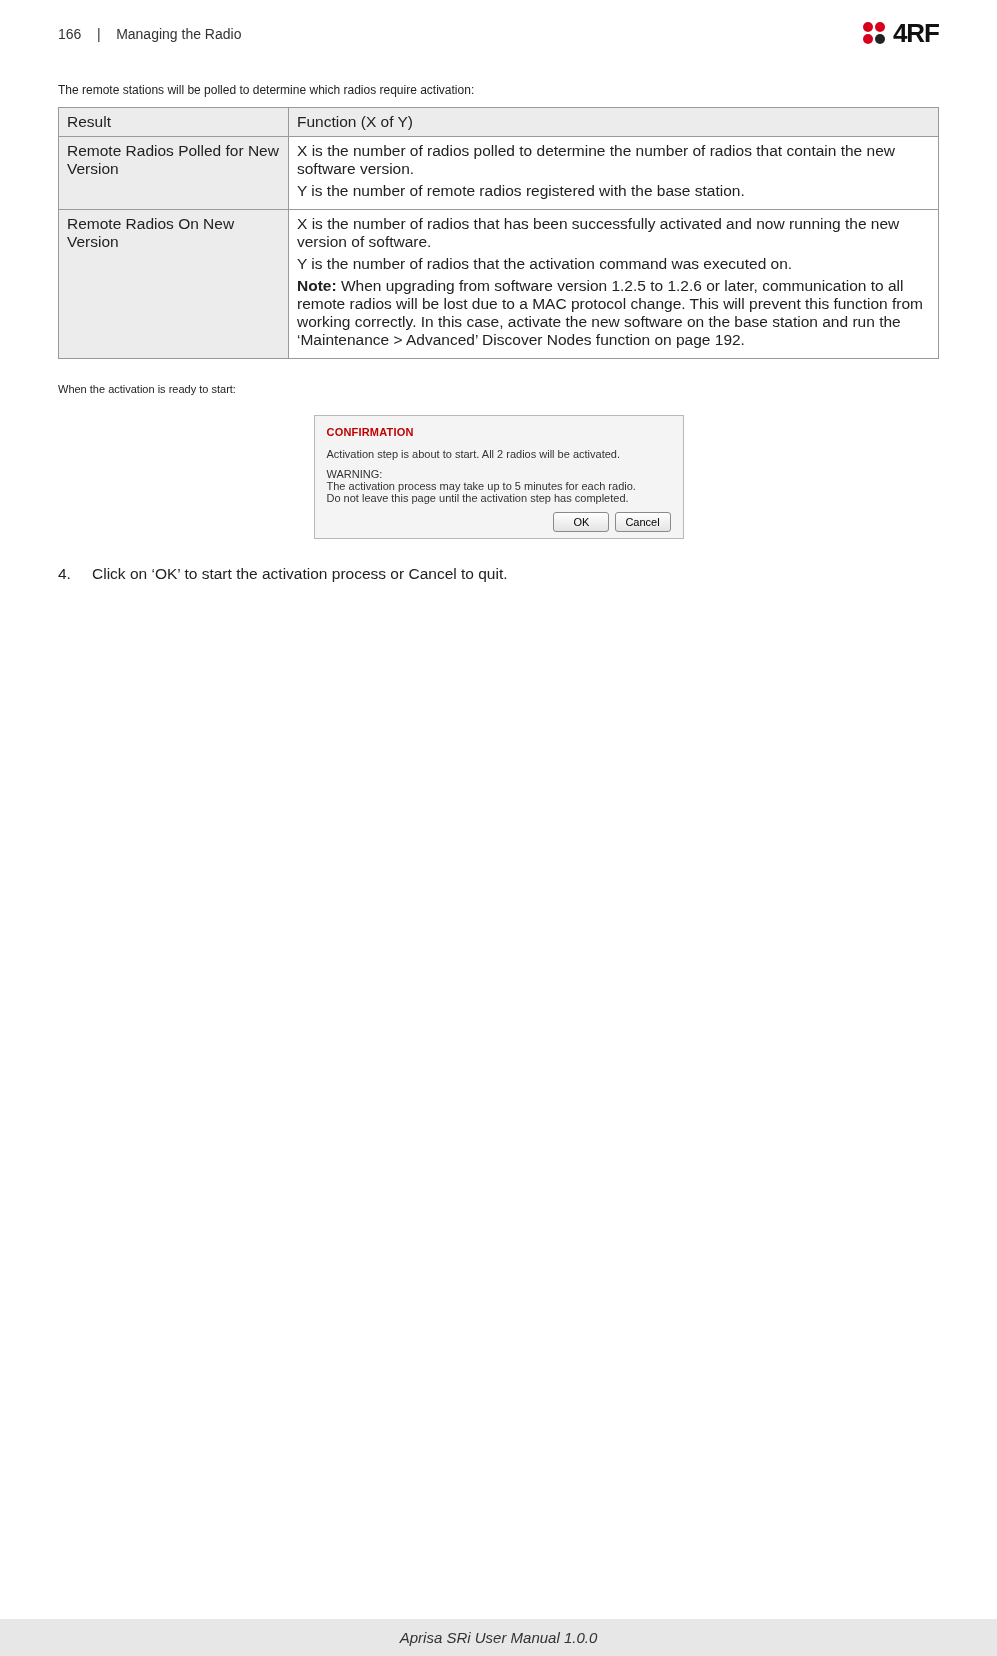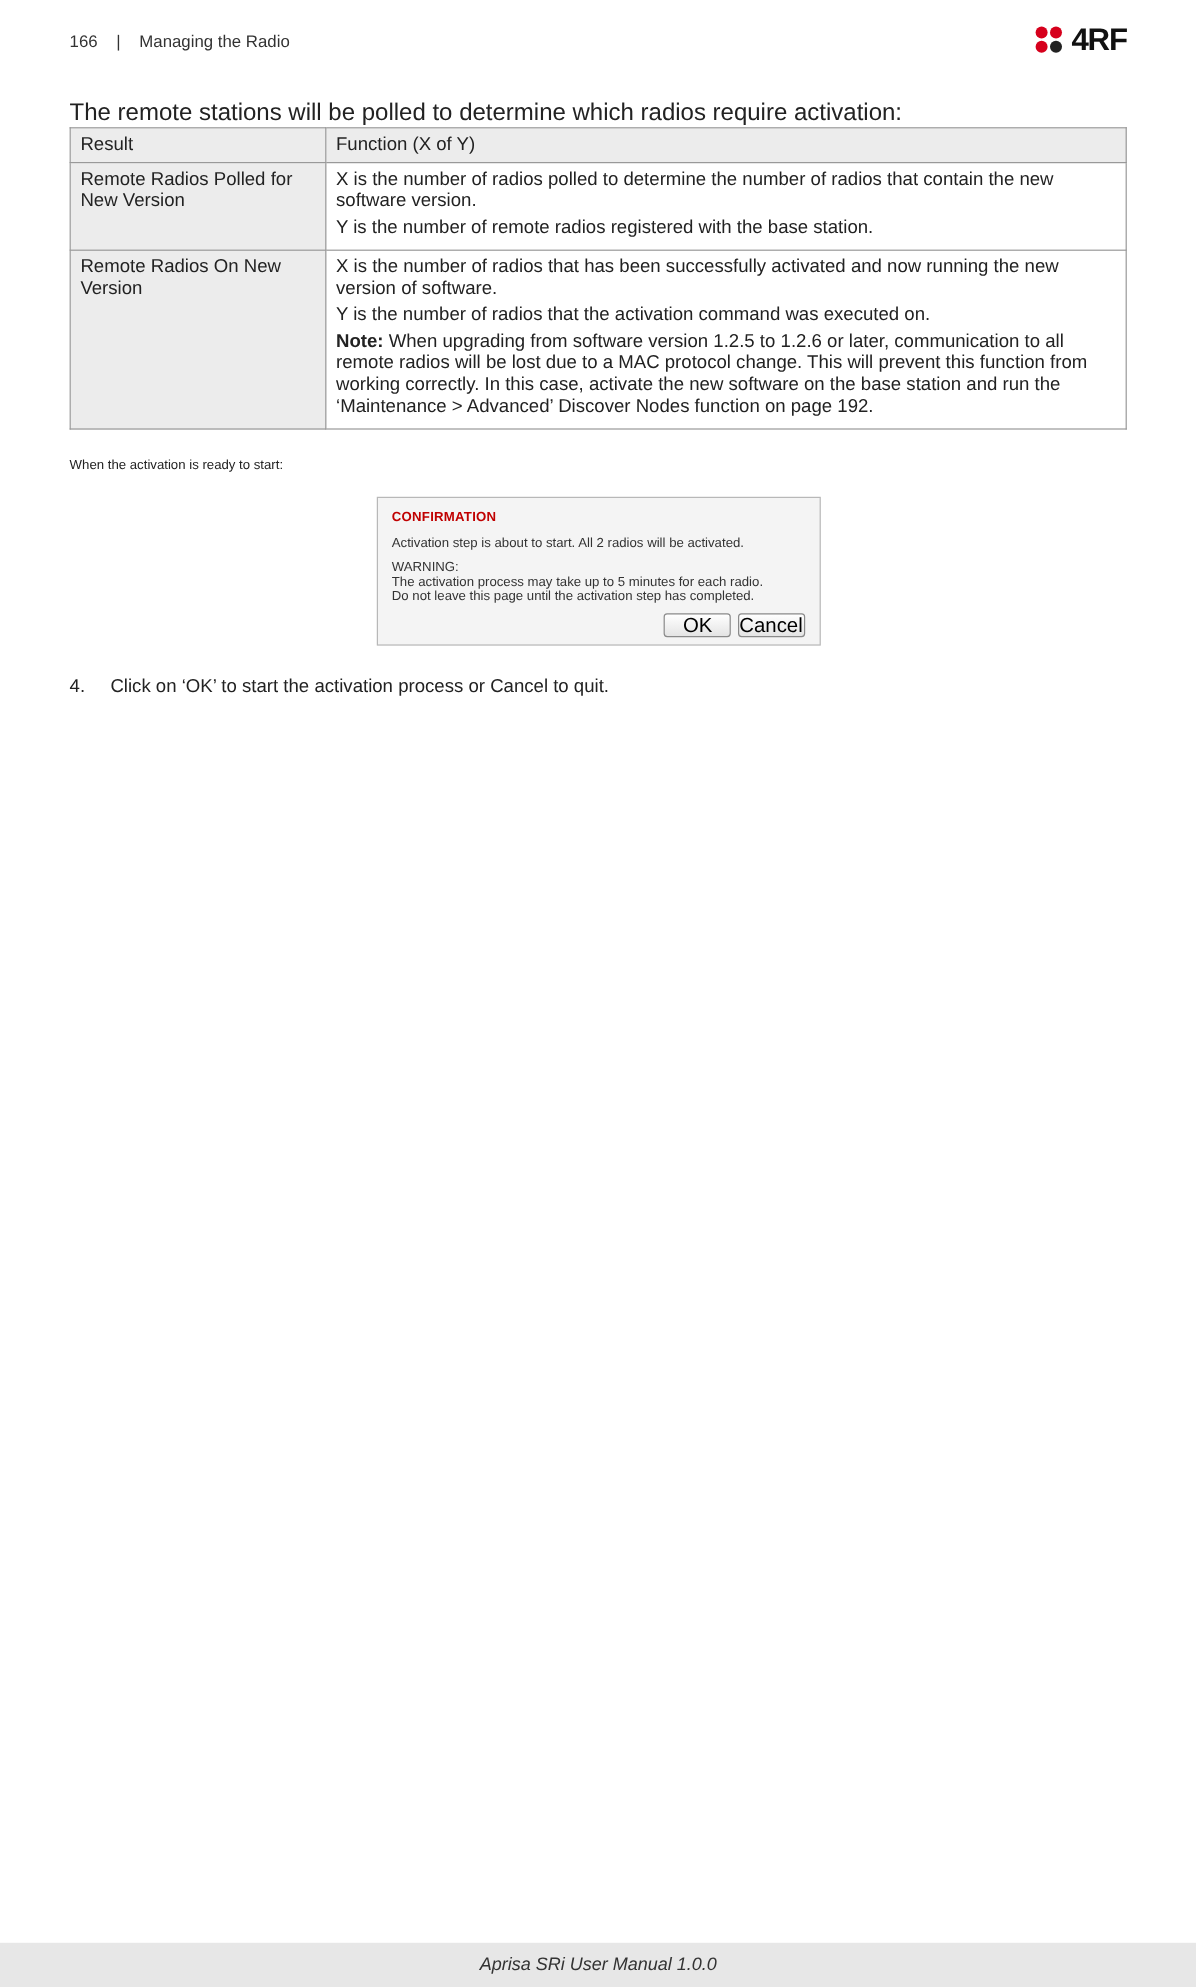--- a/index.html
+++ b/index.html
@@ -8,34 +8,34 @@
   .header-row { display: flex; justify-content: space-between; align-items: center; margin-bottom: 34px; }
   .header-left { font-size: 14px; color: #333; }
   .logo { display: flex; align-items: center; gap: 4px; }
   .logo-dots { width: 28px; height: 24px; position: relative; }
   .dot { width: 10px; height: 10px; border-radius: 50%; position: absolute; }
   .dot.r1 { background:#d6001c; left:2px; top:0; }
   .dot.r2 { background:#d6001c; left:14px; top:0; }
   .dot.r3 { background:#d6001c; left:2px; top:12px; }
   .dot.b  { background:#222; left:14px; top:12px; }
   .logo-text { font-weight: 900; font-size: 26px; letter-spacing: -1px; color:#111; font-family: Arial, sans-serif; }
-  .intro { font-size: 20px; margin-bottom: 0; }
+  .intro { font-size: 12px; margin-bottom: 10px; }
   table.results { width: 100%; border-collapse: collapse; margin: 0 0 24px 0; }
   table.results th, table.results td { border: 1px solid #999; padding: 5px 8px; vertical-align: top; font-size: 15.5px; text-align: left; }
   table.results th { background: #ececec; font-weight: 400; }
-  table.results td.rcol { background: #ececec; width: 213px; }
+  table.results td.rcol { background: #ececec; width: 230px; }
   table.results p { margin-bottom: 4px; }
   .afterline { font-size: 11px; margin-bottom: 20px; }
   .dialog-wrap { display:flex; justify-content:center; margin-bottom: 26px; margin-top: 20px; }
   .dialog { width: 370px; border: 1px solid #b8b8b8; background: #f4f4f4; padding: 10px 12px 6px 12px; font-family: Arial, sans-serif; font-size: 11px; color:#333; }
   .dialog .title { color:#c00000; font-weight:700; font-size:11px; margin-bottom:10px; letter-spacing:0.2px; }
   .dialog .line { margin-bottom: 8px; }
   .dialog .warnlbl { margin-bottom:0; }
   .dialog .btns { text-align:right; margin-top:8px; }
-  .dialog .btns button { width:56px; height:20px; font-size:17px; background:linear-gradient(#fff,#e4e4e4); border:1px solid #8a8a8a; border-radius:3px; margin-left:2px; cursor:pointer; }
+  .dialog .btns button { width:56px; height:20px; font-size:11px; background:linear-gradient(#fff,#e4e4e4); border:1px solid #8a8a8a; border-radius:3px; margin-left:2px; cursor:pointer; }
   .step { font-size: 15.5px; display:flex; gap:14px; }
   .step .num { min-width:20px; }
   .footer { position:absolute; left:0; bottom:0; width:100%; background:#e7e7e7; text-align:center; padding:10px 14px; font-style:italic; font-size:15px; color:#333; }
 </style>
 </head>
 <body>
 
 <div class="page">
 
   <div class="header-row">

